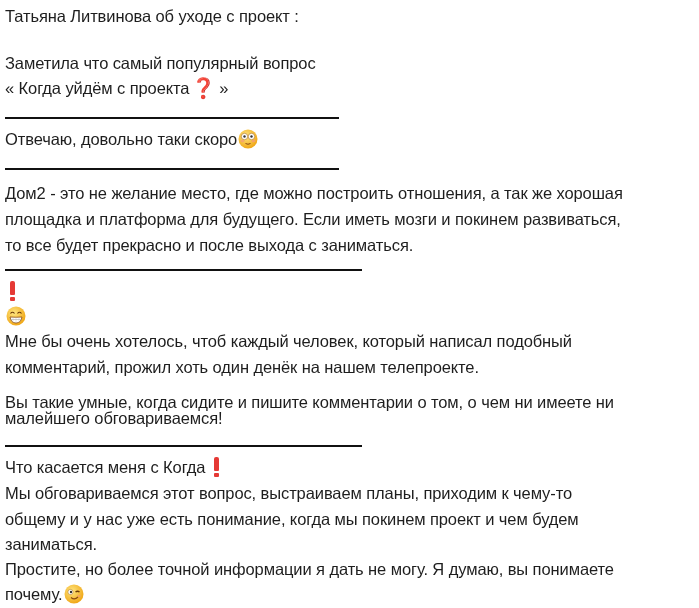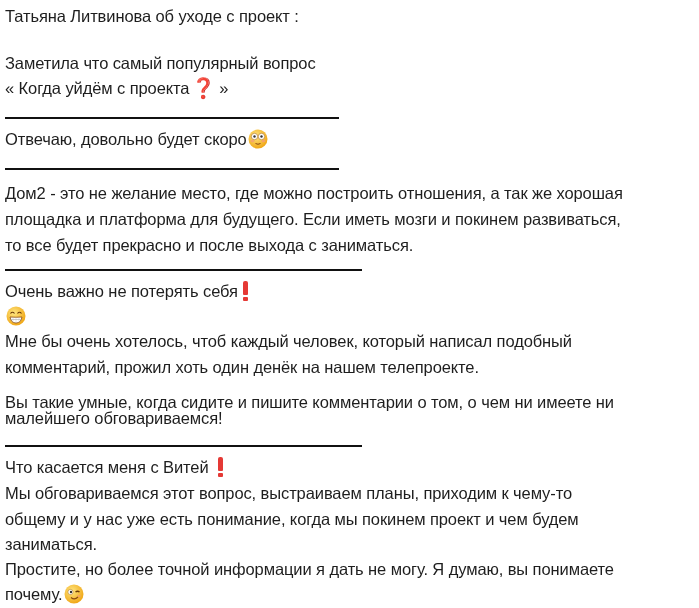--- a/index.html
+++ b/index.html
@@ -89,21 +89,21 @@
 
   <div class="line" style="top:52px">Заметила что самый популярный вопрос</div>
 
   <div class="line" style="top:77px">
     <span>« Когда уйдём с проекта</span><span class="qmark">❓</span><span>»</span>
   </div>
 
   <div class="divider" style="top:117px;width:334px"></div>
 
   <div class="line" style="top:128px">
-    <span>Отвечаю, довольно будет скоро</span><svg class="emoji" viewBox="0 0 20 20">
+    <span>Отвечаю, довольно таки скоро</span><svg class="emoji" viewBox="0 0 20 20">
       <defs>
         <radialGradient id="g1" cx="40%" cy="35%" r="65%">
           <stop offset="0%" stop-color="#ffe680"></stop>
           <stop offset="100%" stop-color="#f0a818"></stop>
         </radialGradient>
       </defs>
       <circle cx="10" cy="10" r="9.5" fill="url(#g1)"></circle>
       <circle cx="6.5" cy="7.5" r="3.2" fill="#fff" stroke="#a86a10" stroke-width="0.6"></circle>
       <circle cx="13.5" cy="7.5" r="3.2" fill="#fff" stroke="#a86a10" stroke-width="0.6"></circle>
       <circle cx="6.5" cy="7.5" r="1.2" fill="#333"></circle>
@@ -116,21 +116,21 @@
 
   <div class="divider" style="top:168px;width:334px"></div>
 
   <div class="line" style="top:182px">Дом2 - это не желание место, где можно построить отношения, а так же хорошая</div>
   <div class="line" style="top:208px">площадка и платформа для будущего. Если иметь мозги и покинем развиваться,</div>
   <div class="line" style="top:234px">то все будет прекрасно и после выхода с заниматься.</div>
 
   <div class="divider" style="top:269px;width:357px"></div>
 
   <div class="line" style="top:280px">
-    <span>Очень важно не потерять себя</span><span class="excl"></span>
+    <span class="excl"></span>
   </div>
 
   <div class="line" style="top:305px">
     <svg class="emoji" viewBox="0 0 20 20">
       <defs>
         <radialGradient id="g2" cx="40%" cy="35%" r="65%">
           <stop offset="0%" stop-color="#ffe680"></stop>
           <stop offset="100%" stop-color="#f0a818"></stop>
         </radialGradient>
       </defs>
@@ -147,21 +147,21 @@
 
   <div class="line" style="top:330px">Мне бы очень хотелось, чтоб каждый человек, который написал подобный</div>
   <div class="line" style="top:356px">комментарий, прожил хоть один денёк на нашем телепроекте.</div>
 
   <div class="line" style="top:391px">Вы такие умные, когда сидите и пишите комментарии о том, о чем ни имеете ни</div>
   <div class="line" style="top:407px">малейшего обговариваемся!</div>
 
   <div class="divider" style="top:445px;width:357px"></div>
 
   <div class="line" style="top:456px">
-    <span>Что касается меня с Витей</span><span class="excl" style="margin-left:9px"></span>
+    <span>Что касается меня с Когда</span><span class="excl" style="margin-left:9px"></span>
   </div>
 
   <div class="line" style="top:482px">Мы обговариваемся этот вопрос, выстраиваем планы, приходим к чему-то</div>
   <div class="line" style="top:508px">общему и у нас уже есть понимание, когда мы покинем проект и чем будем</div>
   <div class="line" style="top:533px">заниматься.</div>
 
   <div class="line" style="top:558px">Простите, но более точной информации я дать не могу. Я думаю, вы понимаете</div>
   <div class="line" style="top:583px">
     <span>почему.</span><svg class="emoji" viewBox="0 0 20 20">
       <defs>

